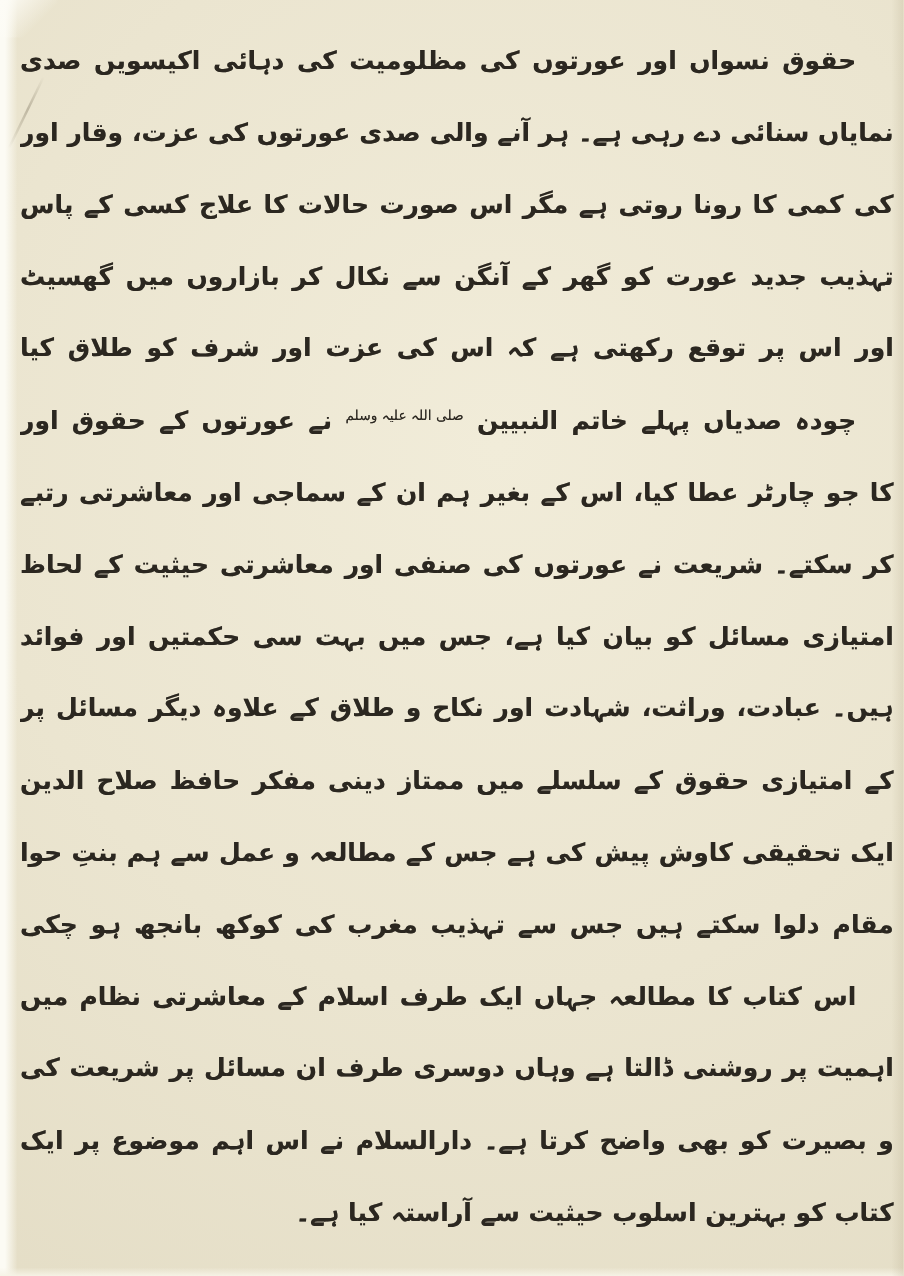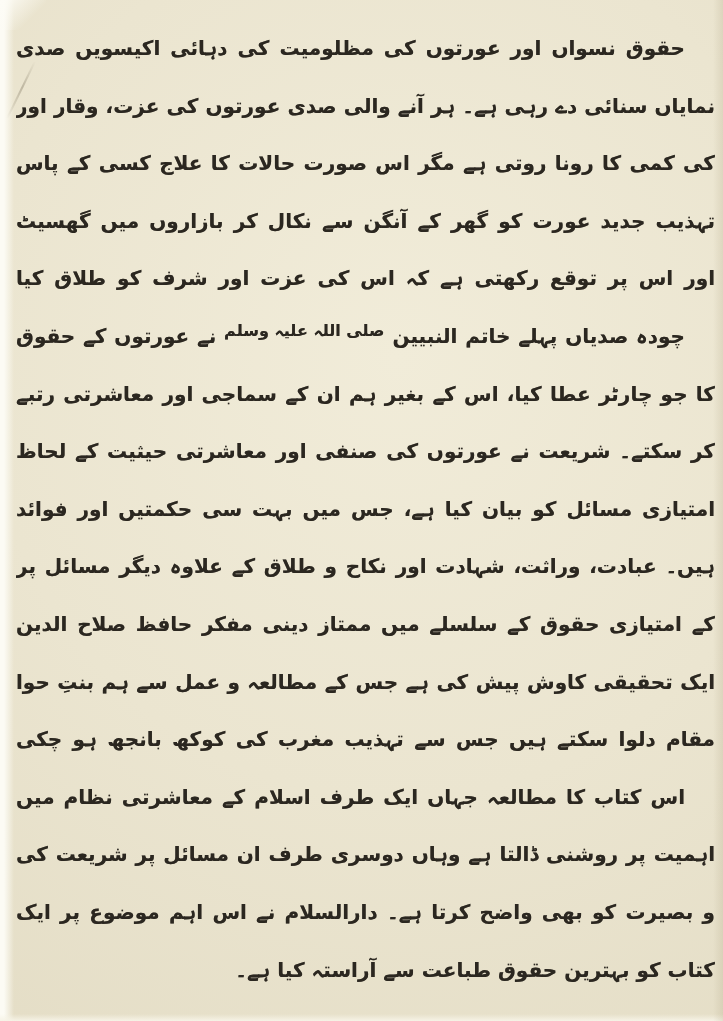--- a/index.html
+++ b/index.html
@@ -68,22 +68,22 @@
     overflow:hidden;
     text-shadow:0 0 .5px rgba(43,39,32,.55);
   }
   .line.para-end{
     text-align-last:right;
   }
   .line.indented{
     padding-right:30px;
   }
   .hon{
-    font-size:16px;
-    font-weight:bold;
+    font-size:11px;
+    font-weight:normal;
     vertical-align:7px;
     letter-spacing:0;
     display:inline-block;
     line-height:1;
   }
 </style>
 </head>
 <body>
 
 <div class="page">
@@ -110,16 +110,16 @@
         <div class="line">امتیازی مسائل کو بیان کیا ہے، جس میں بہت سی حکمتیں اور فوائد شامل</div>
         <div class="line">ہیں۔ عبادت، وراثت، شہادت اور نکاح و طلاق کے علاوہ دیگر مسائل پر عورتوں</div>
         <div class="line">کے امتیازی حقوق کے سلسلے میں ممتاز دینی مفکر حافظ صلاح الدین یوسف  نے</div>
         <div class="line">ایک تحقیقی کاوش پیش کی ہے جس کے مطالعہ و عمل سے ہم بنتِ حوا کو وہ آبرو مندانہ</div>
         <div class="line para-end">مقام دلوا سکتے ہیں جس سے تہذیب مغرب کی کوکھ بانجھ ہو چکی ہے۔</div>
       </div>
       <div class="para">
         <div class="line indented">اس کتاب کا مطالعہ جہاں ایک طرف اسلام کے معاشرتی نظام میں عورت کی</div>
         <div class="line">اہمیت پر روشنی ڈالتا ہے وہاں دوسری طرف ان مسائل پر شریعت کی حکمت</div>
         <div class="line">و بصیرت کو بھی واضح کرتا ہے۔ دارالسلام نے اس اہم موضوع پر ایک معیاری</div>
-        <div class="line para-end">کتاب کو بہترین حقوق طباعت سے آراستہ کیا ہے۔</div>
+        <div class="line para-end">کتاب کو بہترین اسلوب حیثیت سے آراستہ کیا ہے۔</div>
       </div>
     </div>
 </div>
 
 </body></html>

